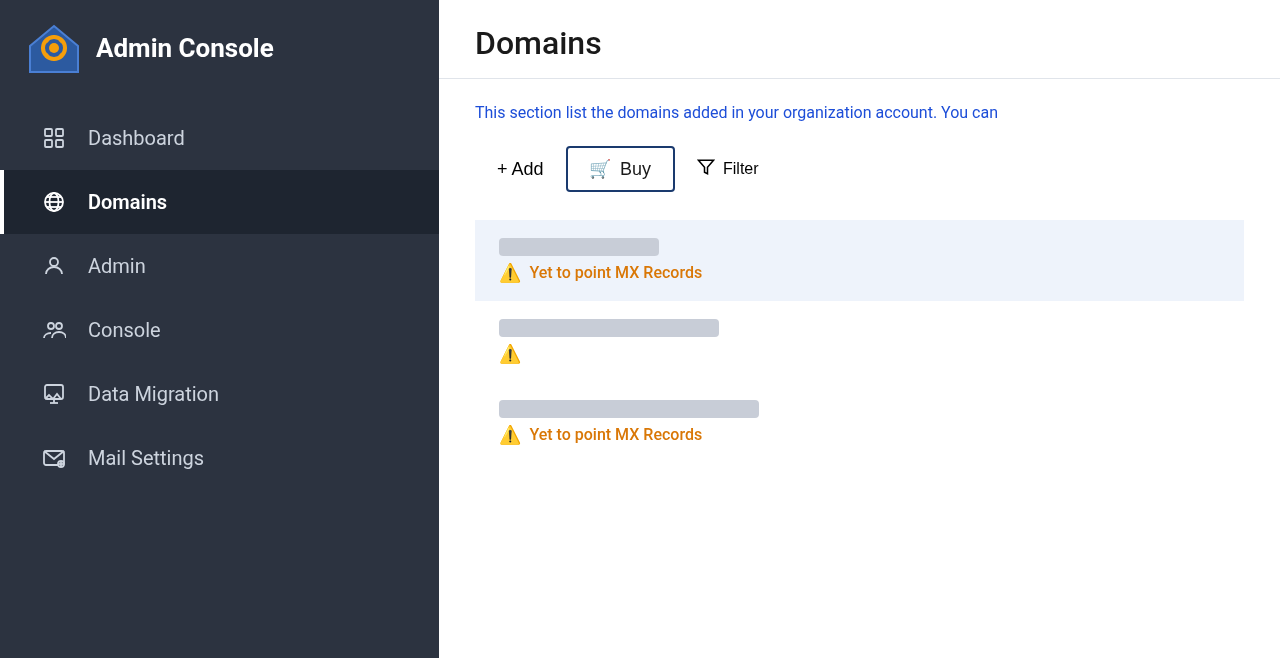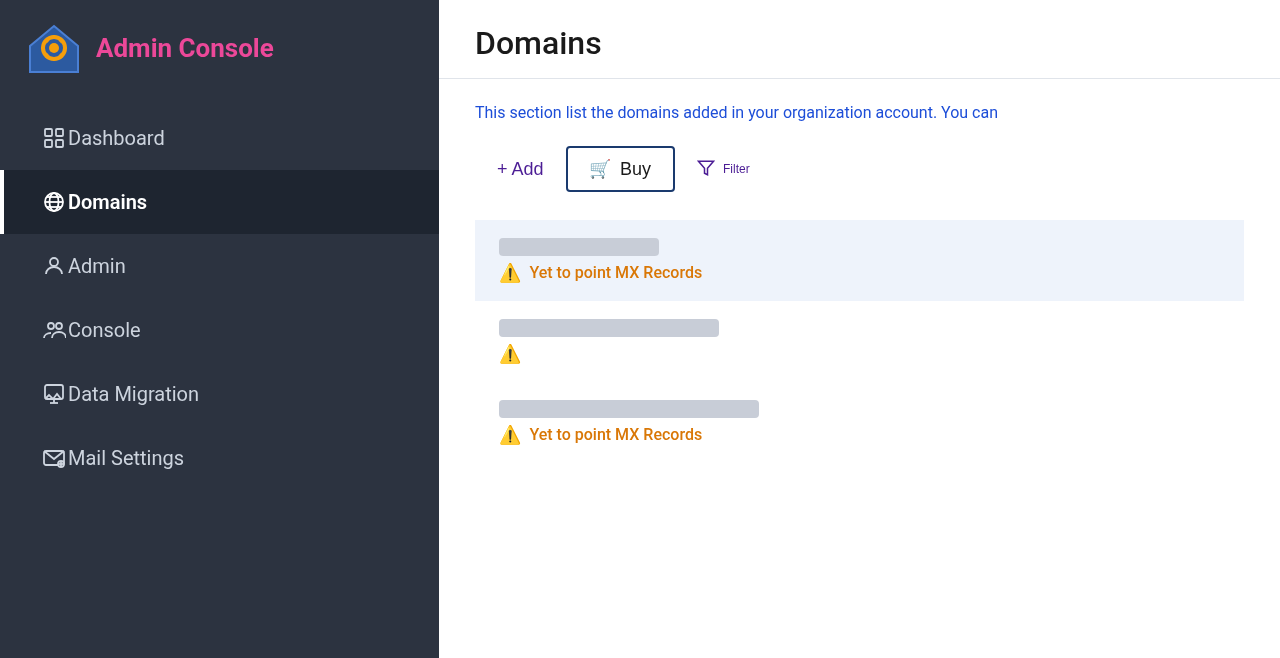--- a/index.html
+++ b/index.html
@@ -25,33 +25,34 @@
 
     .logo-icon {
       width: 52px;
       height: 52px;
       flex-shrink: 0;
     }
 
     .sidebar-title {
       font-size: 26px;
       font-weight: 700;
-      color: #ec4899;
+      color: #ffffff;
     }
 
     .sidebar-nav {
       display: flex;
       flex-direction: column;
       padding: 10px 0;
       flex: 1;
     }
 
     .nav-item {
       display: flex;
       align-items: center;
+      gap: 20px;
       padding: 18px 36px;
       cursor: pointer;
       color: #cdd4de;
       font-size: 20px;
       font-weight: 400;
       transition: background 0.15s;
       border-left: 4px solid transparent;
     }
 
     .nav-item.active {
@@ -111,37 +112,37 @@
 
     .btn {
       display: flex;
       align-items: center;
       gap: 8px;
       padding: 10px 22px;
       font-size: 18px;
       cursor: pointer;
       border: none;
       background: transparent;
-      color: #4c1d95;
+      color: #000000;
       font-weight: 400;
     }
 
     .btn-add {
       font-size: 18px;
     }
 
     .btn-buy {
       border: 2px solid #1a3a6e;
       border-radius: 4px;
       color: #1a1a1a;
       font-weight: 500;
     }
 
     .btn-filter {
-      font-size: 12px;
+      font-size: 16px;
     }
 
     
     .domain-list {
       display: flex;
       flex-direction: column;
       gap: 0;
     }
 
     .domain-item {

